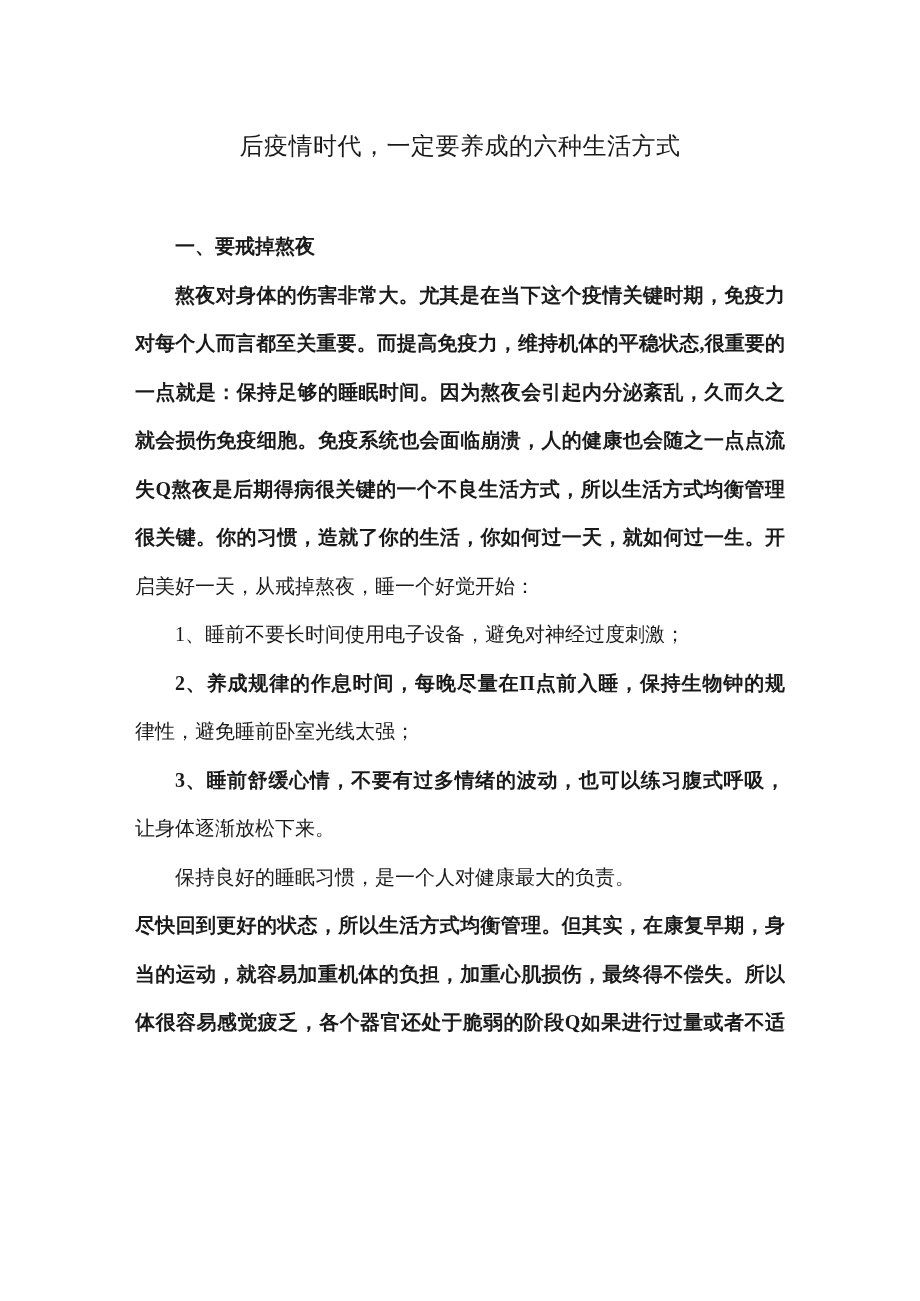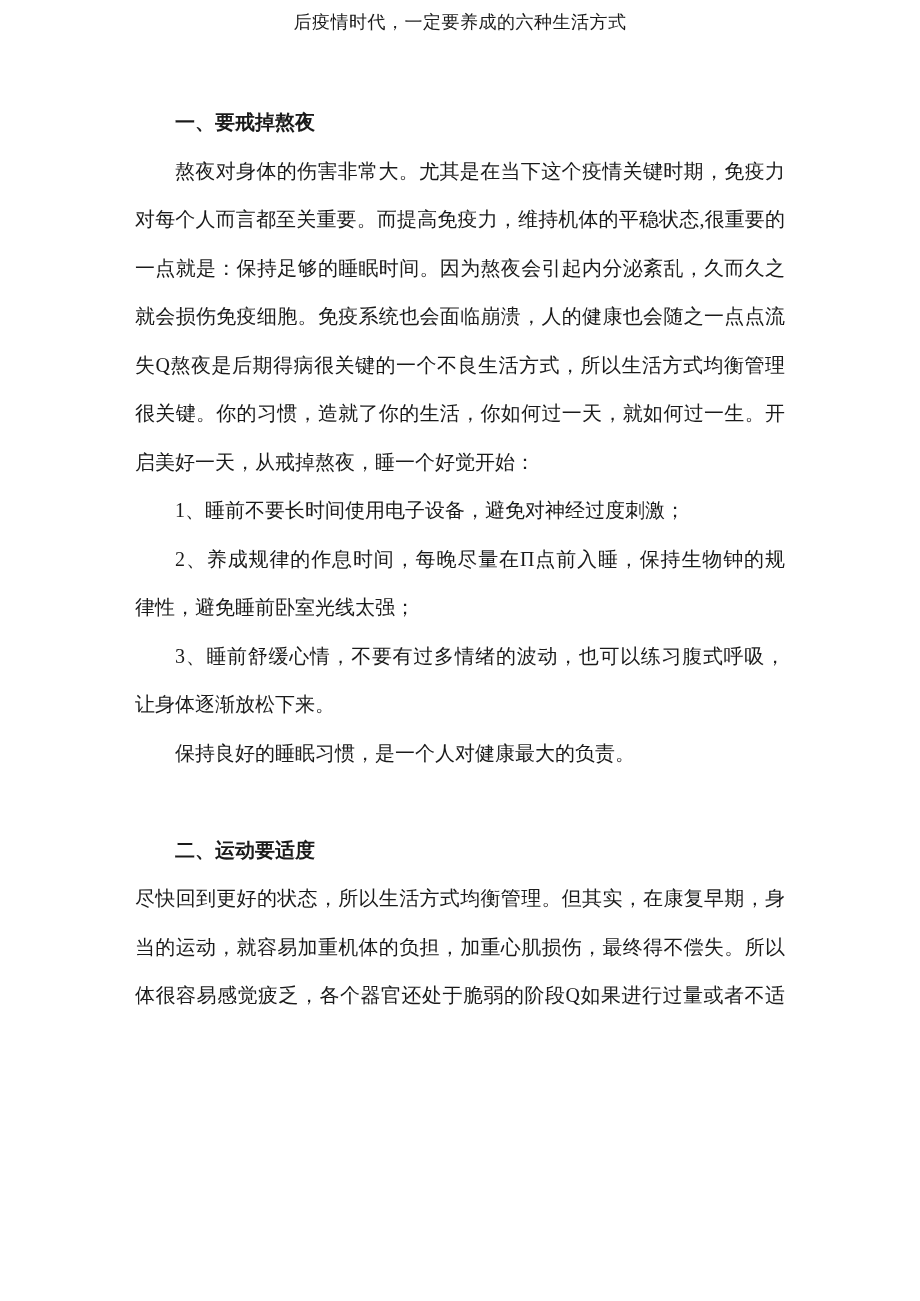--- a/index.html
+++ b/index.html
@@ -12,21 +12,22 @@
     overflow: hidden;
   }
   .page {
     width: 920px;
     height: 1301px;
     background: #ffffff;
     box-sizing: border-box;
     padding: 0 135px;
   }
   .doc-title {
-    font-size: 18px;
+    margin-top: 124px;
+    font-size: 24px;
     line-height: 44px;
     text-align: center;
     font-weight: 500;
     letter-spacing: 0.5px;
     white-space: nowrap;
   }
   .heading {
     margin-top: 54px;
     height: 48.5px;
     line-height: 48.5px;
@@ -42,21 +43,21 @@
     font-weight: bold;
     text-indent: 2em;
   }
   .line {
     height: 48.5px;
     line-height: 48.5px;
     font-size: 20px;
     text-align: justify;
     white-space: nowrap;
   }
-  .line.full { text-align-last: justify; white-space: normal; overflow: hidden; }
+  .line.full { text-align-last: justify; white-space: normal; overflow: hidden; font-weight: bold; }
   .line.indent { text-indent: 2em; }
 </style>
 </head>
 <body>
 
 <div class="page">
 
   <div class="doc-title">后疫情时代，一定要养成的六种生活方式</div>
 
   <div class="heading">一、要戒掉熬夜</div>
@@ -72,19 +73,18 @@
   <div class="line indent">1、睡前不要长时间使用电子设备，避免对神经过度刺激；</div>
 
   <div class="line full indent">2、养成规律的作息时间，每晚尽量在Π点前入睡，保持生物钟的规</div>
   <div class="line">律性，避免睡前卧室光线太强；</div>
 
   <div class="line full indent">3、睡前舒缓心情，不要有过多情绪的波动，也可以练习腹式呼吸，</div>
   <div class="line">让身体逐渐放松下来。</div>
 
   <div class="line indent">保持良好的睡眠习惯，是一个人对健康最大的负责。</div>
 
-  <div class="heading-2">二、运动要适度</div>
 
   <div class="line full">尽快回到更好的状态，所以生活方式均衡管理。但其实，在康复早期，身</div>
   <div class="line full">当的运动，就容易加重机体的负担，加重心肌损伤，最终得不偿失。所以</div>
   <div class="line full">体很容易感觉疲乏，各个器官还处于脆弱的阶段Q如果进行过量或者不适</div>
 
 </div>
 
 </body></html>

